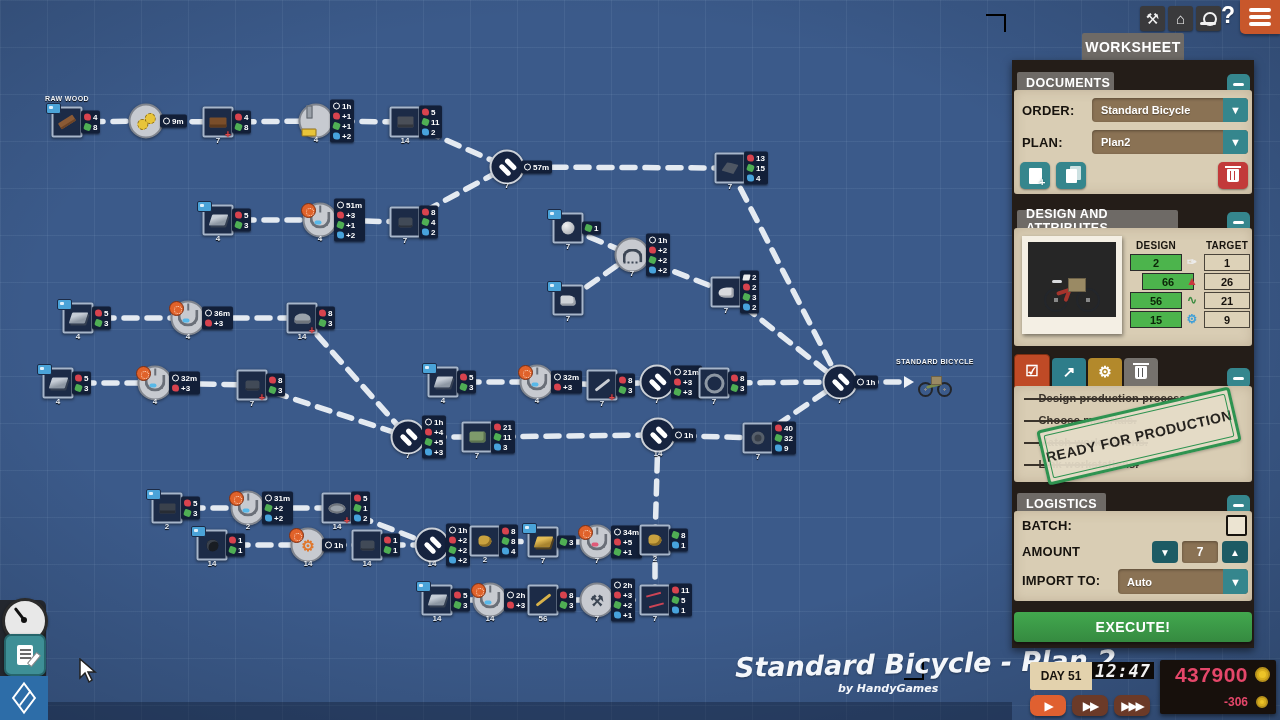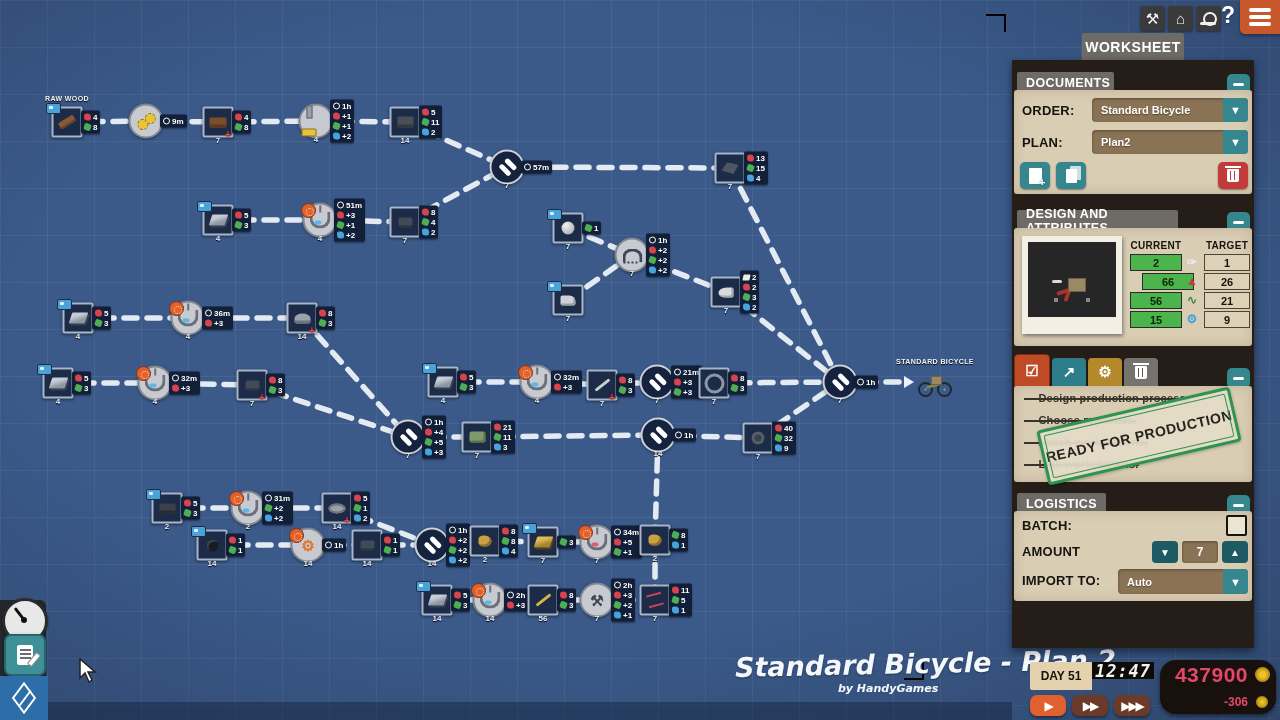--- a/index.html
+++ b/index.html
@@ -116,21 +116,21 @@
   .stamp{border:3px solid #2e9350;border-radius:4px;background:rgba(228,220,199,.93);display:flex;align-items:center;justify-content:center;transform:rotate(-13deg);box-shadow:0 1px 3px rgba(0,0,0,.25);}
   .stamp::after{content:"";position:absolute;left:3px;top:3px;right:3px;bottom:3px;border:1.5px solid #2e9350;border-radius:2px;}
   .stamp span{font-size:14px;font-weight:900;color:#26231f;letter-spacing:.5px;}
   .checkbox{width:17px;height:17px;background:#ece4d2;border:2.5px solid #17130e;border-radius:2px;}
   .stepbtn{width:26px;height:22px;background:#1d5b64;border-radius:4px;color:#fff;display:flex;align-items:center;justify-content:center;font-size:10px;}
   .numfield{width:36px;height:22px;background:#8a7254;border-radius:3px;color:#fff;font-size:12px;font-weight:bold;display:flex;align-items:center;justify-content:center;box-shadow:inset 0 1px 3px rgba(0,0,0,.35);}
   .execbtn{background:linear-gradient(#42a84e,#358a40);border-radius:4px;color:#fff;font-weight:bold;font-size:14px;display:flex;align-items:center;justify-content:center;letter-spacing:.5px;box-shadow:0 2px 3px rgba(0,0,0,.4);}
   
   .dayblock{background:#e3d2ad;color:#17130e;font-weight:bold;font-size:12px;display:flex;align-items:center;justify-content:center;border-radius:2px 0 0 2px;}
   .clockblock{background:#0d0a08;color:#f2f2f2;font-family:"DejaVu Sans Mono",monospace;font-style:italic;font-weight:bold;font-size:17px;display:flex;align-items:center;justify-content:center;letter-spacing:1px;}
-  .moneybox{background:#17100c;border-radius:16px;box-shadow:0 2px 4px rgba(0,0,0,.5);}
+  .moneybox{background:#17100c;border-radius:2px;box-shadow:0 2px 4px rgba(0,0,0,.5);}
   .money-main{color:#e5476a;font-weight:900;font-size:21px;letter-spacing:.5px;}
   .money-delta{color:#e5476a;font-weight:bold;font-size:12px;}
   .coin{display:inline-block;border-radius:50%;background:#ecc428;border:2.5px solid #b8921c;box-shadow:inset 0 0 0 2px #d8ae1e;}
   .playbtn{border-radius:7px;display:flex;align-items:center;justify-content:center;color:#fff;box-shadow:0 2px 3px rgba(0,0,0,.4);font-size:12px;letter-spacing:-2px;}
   
   .title-script{font-family:"DejaVu Sans",sans-serif;font-style:italic;font-weight:bold;color:#f4f7fb;font-size:27px;transform:rotate(-1.2deg);text-shadow:0 1px 2px rgba(0,0,0,.35);white-space:nowrap;}
   .byline{font-family:"DejaVu Sans",sans-serif;font-style:italic;font-weight:bold;color:#f4f7fb;font-size:11px;}
   .corner{border-color:#e8edf4;}
   .gauge{width:40px;height:40px;background:#e8e8e8;border:3px solid #2b2b2b;border-radius:50%;position:relative;box-shadow:0 1px 3px rgba(0,0,0,.4);}
   .gauge::before{content:"";position:absolute;left:17px;top:4px;width:3px;height:14px;background:#111;transform:rotate(-38deg);transform-origin:bottom center;border-radius:2px;}
@@ -1090,21 +1090,21 @@
           <div class="bike" style="left:14px;top:30px;width:60px;height:40px;position:absolute;">
             <span class="wl" style="left:2px;width:20px;height:20px;"></span>
             <span class="wr" style="right:2px;width:20px;height:20px;"></span>
             <span class="fr" style="left:14px;top:16px;width:26px;height:4px;transform:rotate(-18deg);"></span>
             <span class="fr" style="left:24px;top:14px;width:4px;height:16px;transform:rotate(20deg);"></span>
             <span class="bk" style="left:26px;top:6px;width:16px;height:12px;"></span>
             <span class="fr" style="left:10px;top:8px;width:10px;height:3px;background:#d8dade;"></span>
           </div>
         </div>
       </div>
-      <div class="abs attr-head" style="left:116px;top:12px;width:52px;">CURRENT</div>
+      <div class="abs attr-head" style="left:116px;top:12px;width:52px;">DESIGN</div>
       <div class="abs attr-head" style="left:190px;top:12px;width:46px;">TARGET</div>
       <div class="abs" id="attr-rows" style="left:116px;top:26px;width:120px;">
           <div style="position: absolute; left: 0px; top: 0px; width: 120px; height: 16px;">
             <div class="cell-cur" style="position:absolute;left:0;width:50px;height:15px;">2</div>
             <div class="attr-ico" style="position:absolute;left:54px;width:16px;height:15px;color:#ececec;">✑</div>
             <div class="cell-tgt" style="position:absolute;left:74px;width:44px;height:15px;">1</div>
           </div>
           <div style="position: absolute; left: 0px; top: 19px; width: 120px; height: 16px;">
             <div class="cell-cur" style="position:absolute;left:12px;width:50px;height:15px;">66</div>
             <div class="attr-ico" style="position:absolute;left:54px;width:16px;height:15px;color:#c8373e;">▲</div>
@@ -1159,20 +1159,21 @@
       <div class="abs stepbtn" style="left:138px;top:30px;">▼</div>
       <div class="abs numfield" style="left:168px;top:30px;">7</div>
       <div class="abs stepbtn" style="left:208px;top:30px;">▲</div>
       <div class="abs plabel" style="left:8px;top:62px;">IMPORT TO:</div>
       <div class="abs drop" style="left:104px;top:58px;width:130px;height:25px;">
         <span class="dval">Auto</span>
         <span class="dchev">▼</span>
       </div>
     </div>
 
+    <div class="abs execbtn" style="left:2px;top:552px;width:238px;height:30px;">EXECUTE!</div>
   </div>
 
   <div class="abs dayblock" style="left:1030px;top:662px;width:62px;height:28px;">DAY 51</div>
   <div class="abs clockblock" style="left:1092px;top:662px;width:62px;height:17px;">12:47</div>
   <div class="abs moneybox" style="left:1160px;top:660px;width:116px;height:54px;">
     <div style="position:absolute;right:28px;top:3px;" class="money-main">437900</div>
     <span class="coin" style="position:absolute;right:6px;top:7px;width:11px;height:11px;"></span>
     <div style="position:absolute;right:28px;bottom:5px;" class="money-delta">-306</div>
     <span class="coin" style="position:absolute;right:8px;bottom:6px;width:8px;height:8px;"></span>
   </div>

